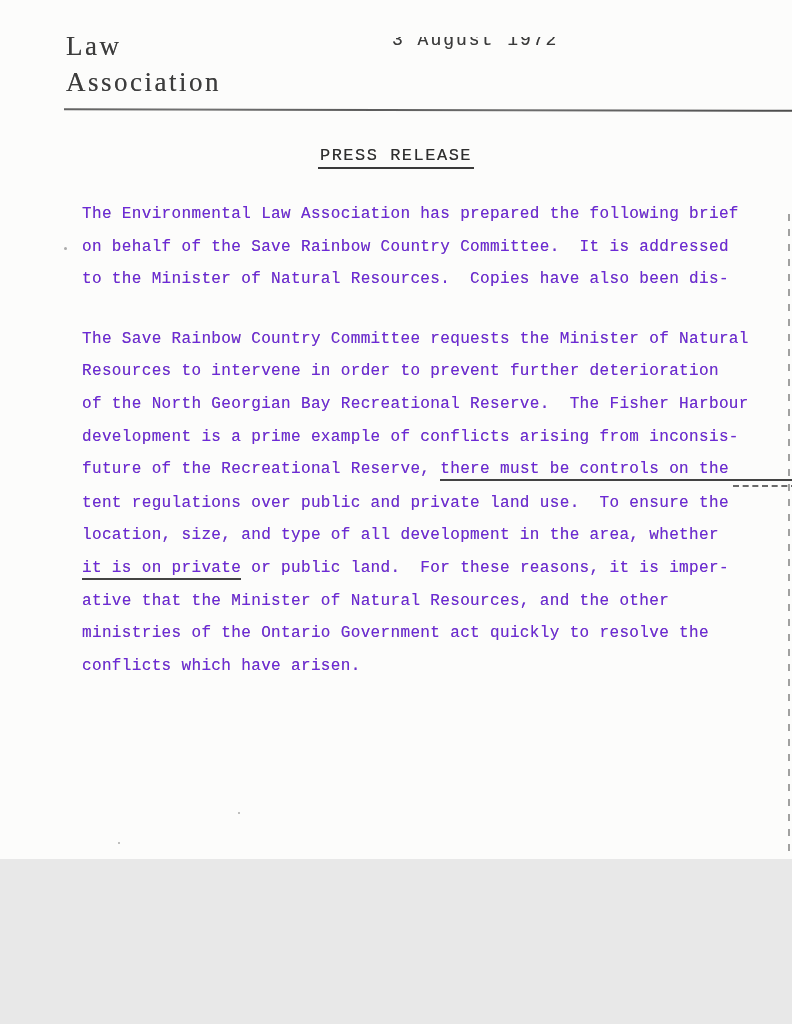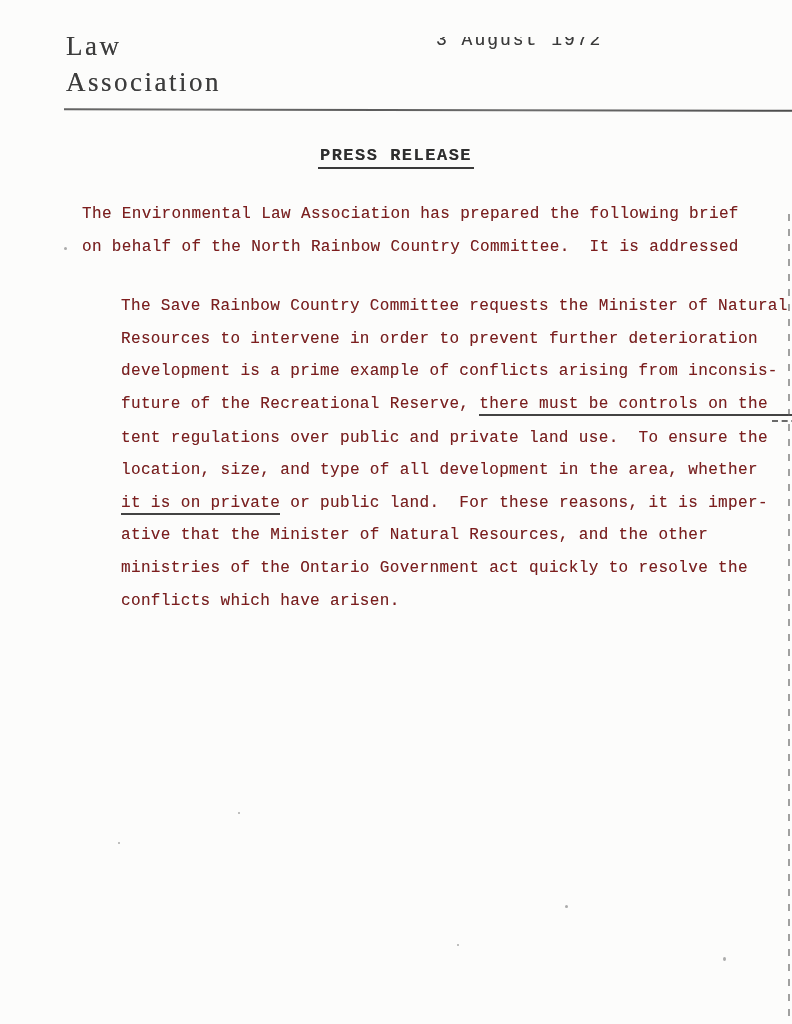--- a/index.html
+++ b/index.html
@@ -1,19 +1,19 @@
 <!DOCTYPE html>
 <html><head>
 <meta charset="utf-8">
 <style>
   html, body { margin: 0; padding: 0; background: #e8e8e8; }
   .page {
     position: relative;
     width: 792px;
-    height: 1024px;
+    height: 859px;
     margin: 0 auto;
     background: #fcfcfb;
     overflow: hidden;
     font-family: "Liberation Mono", "DejaVu Sans Mono", monospace;
     color: #2f2f2f;
   }
 
   
   .letterhead {
     position: absolute;
@@ -37,21 +37,20 @@
     overflow: hidden;
   }
   .dateline .clip-inner {
     display: block;
     margin-top: -9px;
     font-size: 18px;
     letter-spacing: 2px;
     line-height: 24px;
     color: #3a3a3a;
     text-shadow: 0 0 0.5px rgba(40,40,40,0.5);
-    margin-left: 44px;
   }
 
   
   .head-rule {
     position: absolute;
     left: 64px;
     right: 0;
     top: 109px;
     height: 2px;
     background: linear-gradient(to right,
@@ -64,43 +63,43 @@
   .title-row {
     position: absolute;
     left: 0;
     right: 0;
     top: 146px;
     text-align: center;
   }
   .title-text {
     display: inline-block;
     font-size: 17px;
-    font-weight: bold;
+    font-weight: normal;
     letter-spacing: 1.5px;
     color: #2e2e2e;
     border-bottom: 2px solid #3a3a3a;
     padding: 0 2px 2px 2px;
     text-shadow: 0 0 0.5px rgba(40,40,40,0.5);
   }
 
   
   .doc-body {
     position: absolute;
     left: 82px;
     top: 198px;
     right: 42px;
   }
   .para { margin: 0; }
-  .para + .para { margin-top: 27px; margin-left: 39px; }
+  .para + .para { margin-top: 27px; }
   .line {
     white-space: pre;
     font-size: 16px;
     letter-spacing: 0.35px;
     line-height: 32.6px;
-    color: #7f1d1d;
+    color: #6d28d9;
     text-shadow: 0 0 0.5px rgba(40,40,40,0.45);
   }
   .u {
     border-bottom: 2px solid #434343;
     padding-bottom: 1px;
   }
   .u-trail::after {
     content: "";
     display: inline-block;
     width: 64px;
@@ -146,25 +145,27 @@
 
   <div class="head-rule"></div>
 
   <div class="title-row">
     <span class="title-text">PRESS RELEASE</span>
   </div>
 
   <div class="doc-body">
       <div class="para">
         <div class="line"><span>The Environmental Law Association has prepared the following brief</span></div>
-        <div class="line"><span>on behalf of the North Rainbow Country Committee.  It is addressed</span></div>
+        <div class="line"><span>on behalf of the Save Rainbow Country Committee.  It is addressed</span></div>
+        <div class="line"><span>to the Minister of Natural Resources.  Copies have also been dis-</span></div>
       </div>
       <div class="para">
         <div class="line"><span>The Save Rainbow Country Committee requests the Minister of Natural</span></div>
         <div class="line"><span>Resources to intervene in order to prevent further deterioration</span></div>
+        <div class="line"><span>of the North Georgian Bay Recreational Reserve.  The Fisher Harbour</span></div>
         <div class="line"><span>development is a prime example of conflicts arising from inconsis-</span></div>
         <div class="line"><span>future of the Recreational Reserve, </span><span class="u u-trail">there must be controls on the</span></div>
         <div class="line"><span>tent regulations over public and private land use.  To ensure the</span></div>
         <div class="line"><span>location, size, and type of all development in the area, whether</span></div>
         <div class="line"><span class="u">it is on private</span><span> or public land.  For these reasons, it is imper-</span></div>
         <div class="line"><span>ative that the Minister of Natural Resources, and the other</span></div>
         <div class="line"><span>ministries of the Ontario Government act quickly to resolve the</span></div>
         <div class="line"><span>conflicts which have arisen.</span></div>
       </div>
     </div>

